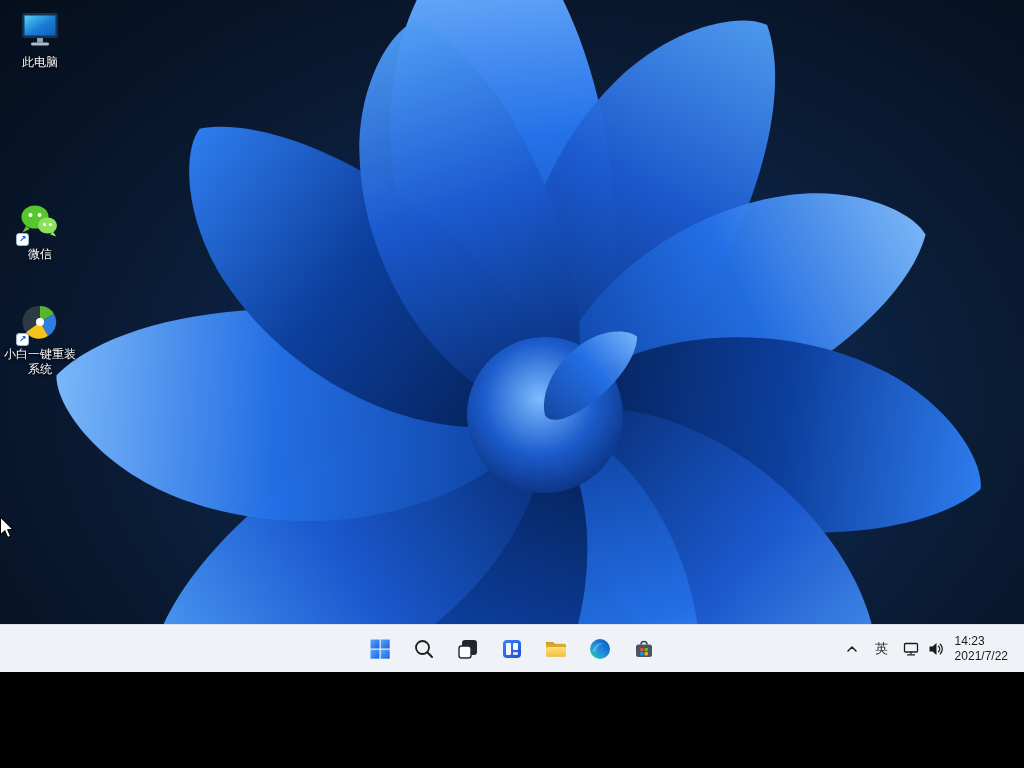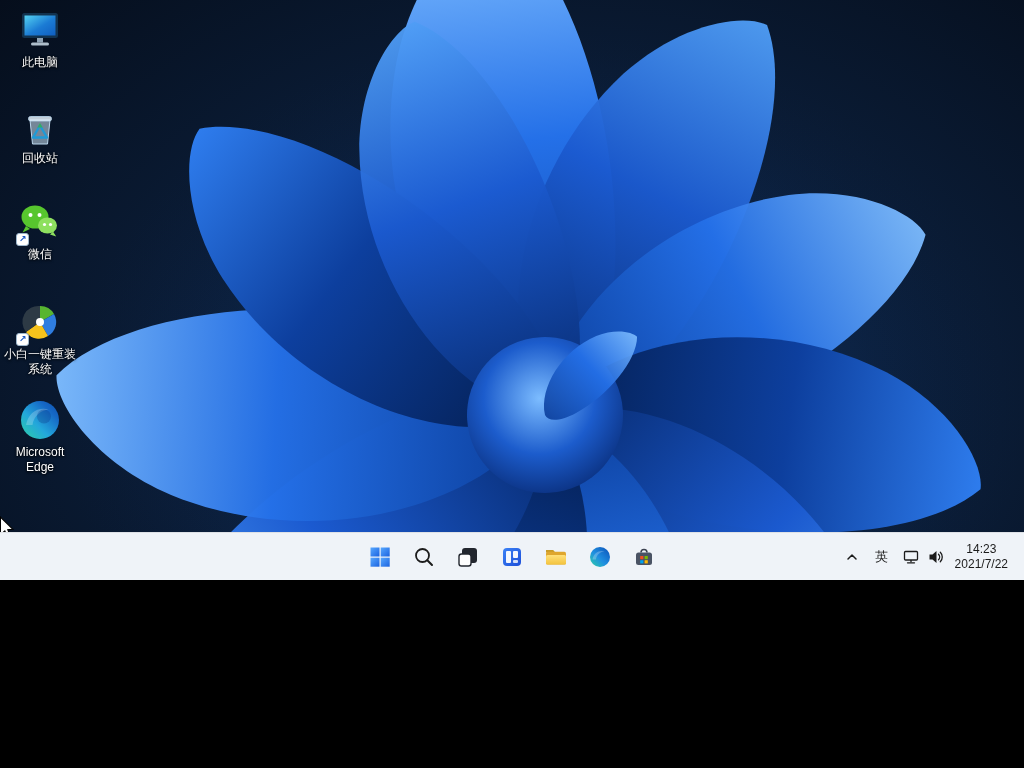--- a/index.html
+++ b/index.html
@@ -1,18 +1,18 @@
 <!DOCTYPE html>
 <html><head>
 <meta charset="utf-8">
 <style>
   * { margin:0; padding:0; box-sizing:border-box; }
   html,body { width:1024px; height:768px; overflow:hidden; }
   body { font-family:"Liberation Sans","DejaVu Sans",sans-serif; background:#000; }
-  .screen { position:relative; width:1024px; height:580px; overflow:hidden; background:#d946ef; }
+  .screen { position:relative; width:1024px; height:672px; overflow:hidden; background:#d946ef; }
 
   
   .wallpaper { position:absolute; left:0; top:0; width:1024px; height:768px; display:block; }
 
   
   .desktop-icons { position:absolute; left:2px; top:8px; width:76px; height:700px; }
   .desk-icon { position:absolute; left:0; width:76px; display:flex; flex-direction:column; align-items:center; cursor:default; }
   .desk-icon .ic { width:44px; height:44px; position:relative; }
   .icon-label { margin-top:3px; max-width:76px; color:#fff; font-size:12px; line-height:15px; text-align:center;
                 text-shadow:0 1px 3px rgba(0,0,0,.95), 0 0 2px rgba(0,0,0,.8); }
@@ -31,21 +31,21 @@
   
   .taskbar { position:absolute; left:0; bottom:0; width:1024px; height:48px;
              background:#eff3f8; border-top:1px solid rgba(0,0,0,0.07); }
   .tb-center { position:absolute; left:50%; top:0; transform:translateX(-50%); height:48px;
                display:flex; align-items:center; gap:4px; }
   .tb-btn { width:40px; height:40px; border-radius:6px; display:flex; align-items:center; justify-content:center; }
   .tray { position:absolute; right:0; top:0; height:48px; display:flex; align-items:center; gap:2px; padding-right:12px; }
   .tray-btn { height:40px; min-width:28px; border-radius:6px; display:flex; align-items:center; justify-content:center;
               padding:0 5px; gap:9px; }
   .lang { font-size:13px; color:#1b1b1b; }
-  .clock { text-align:center; font-size:12px; color:#1b1b1b; line-height:15px; padding:0 4px; white-space:nowrap; }
+  .clock { text-align:left; font-size:12px; color:#1b1b1b; line-height:15px; padding:0 4px; white-space:nowrap; }
 </style>
 </head>
 <body>
 
 <div class="screen">
 
   <svg class="wallpaper" viewBox="0 0 1024 768" preserveAspectRatio="none">
     <defs>
       <radialGradient id="bgG" cx="55%" cy="52%" r="78%">
         <stop offset="0%" stop-color="#0d2a50"></stop>
@@ -111,31 +111,20 @@
           </defs>
           <rect x="4" y="5" width="36" height="25" rx="2.5" fill="#12324e"></rect>
           <rect x="6.5" y="7.5" width="31" height="20" fill="url(#pcScr)"></rect>
           <rect x="19" y="30" width="6" height="4.5" fill="#8fa3b5"></rect>
           <rect x="13" y="34.5" width="18" height="3" rx="1.5" fill="#aebecb"></rect>
         </svg>
       </div>
       <div class="icon-label">此电脑</div>
     </div>
 
-    <div class="desk-icon pos-1">
-      <div class="ic">
-        <svg viewBox="0 0 44 44" width="44" height="44">
-          <path d="M12,16 L32,16 L29.5,40 L14.5,40 Z" fill="rgba(205,230,248,0.55)" stroke="#bcd8ee" stroke-width="1"></path>
-          <rect x="10.5" y="12.5" width="23" height="4.5" rx="2" fill="rgba(228,241,250,0.85)" stroke="#bcd8ee" stroke-width="0.8"></rect>
-          <polygon points="22,21.5 29,33.5 15,33.5" fill="none" stroke="#1f9ad6" stroke-width="2.4" stroke-linejoin="round"></polygon>
-          <polygon points="22,19 24.6,23.4 19.4,23.4" fill="#31ad62"></polygon>
-        </svg>
-      </div>
-      <div class="icon-label">回收站</div>
-    </div>
 
     <div class="desk-icon pos-2">
       <div class="ic">
         <svg viewBox="0 0 44 44" width="44" height="44">
           <ellipse cx="17" cy="17" rx="13.5" ry="11.5" fill="#57c62e"></ellipse>
           <path d="M8,26 l-3.5,6.5 L12,29 Z" fill="#57c62e"></path>
           <circle cx="12.5" cy="15" r="2" fill="#fff"></circle>
           <circle cx="21.5" cy="15" r="2" fill="#fff"></circle>
           <ellipse cx="29.5" cy="25.5" rx="9.5" ry="8" fill="#8ee05f"></ellipse>
           <path d="M35,31.5 l3.2,5 L32,34.5 Z" fill="#8ee05f"></path>
@@ -154,38 +143,20 @@
           <path d="M22,22 L36,14 A16,16 0 0 1 30,36 Z" fill="#2f7de0"></path>
           <path d="M22,22 L30,36 A16,16 0 0 1 8,32 Z" fill="#f6c21c"></path>
           <path d="M22,22 L8,32 A16,16 0 0 1 22,6 Z" fill="#2d3a45"></path>
           <circle cx="22" cy="22" r="4" fill="#ffffff"></circle>
         </svg>
         <div class="badge">↗</div>
       </div>
       <div class="icon-label">小白一键重装系统</div>
     </div>
 
-    <div class="desk-icon pos-4">
-      <div class="ic">
-        <svg viewBox="0 0 44 44" width="44" height="44">
-          <defs>
-            <linearGradient id="edgeD" x1="0" y1="1" x2="1" y2="0">
-              <stop offset="0%" stop-color="#2ed0a6"></stop>
-              <stop offset="40%" stop-color="#23a7db"></stop>
-              <stop offset="75%" stop-color="#1668c6"></stop>
-              <stop offset="100%" stop-color="#0b4fae"></stop>
-            </linearGradient>
-          </defs>
-          <circle cx="22" cy="22" r="19" fill="url(#edgeD)"></circle>
-          <path d="M8,27 C10,15 20,8.5 30.5,11.5 C24,12 15.5,17.5 14.5,27 Z" fill="rgba(255,255,255,0.22)"></path>
-          <circle cx="26" cy="18.5" r="7" fill="rgba(9,53,130,0.30)"></circle>
-        </svg>
-      </div>
-      <div class="icon-label">Microsoft Edge</div>
-    </div>
 
   </div>
 
   <svg class="cursor" viewBox="0 0 14 22">
     <path d="M1,1 L1,17 L5,13.6 L7.6,19.8 L10.3,18.6 L7.7,12.6 L12.4,12.2 Z" fill="#ffffff" stroke="#000000" stroke-width="1"></path>
   </svg>
 
   <div class="taskbar">
 
     <div class="tb-center">

